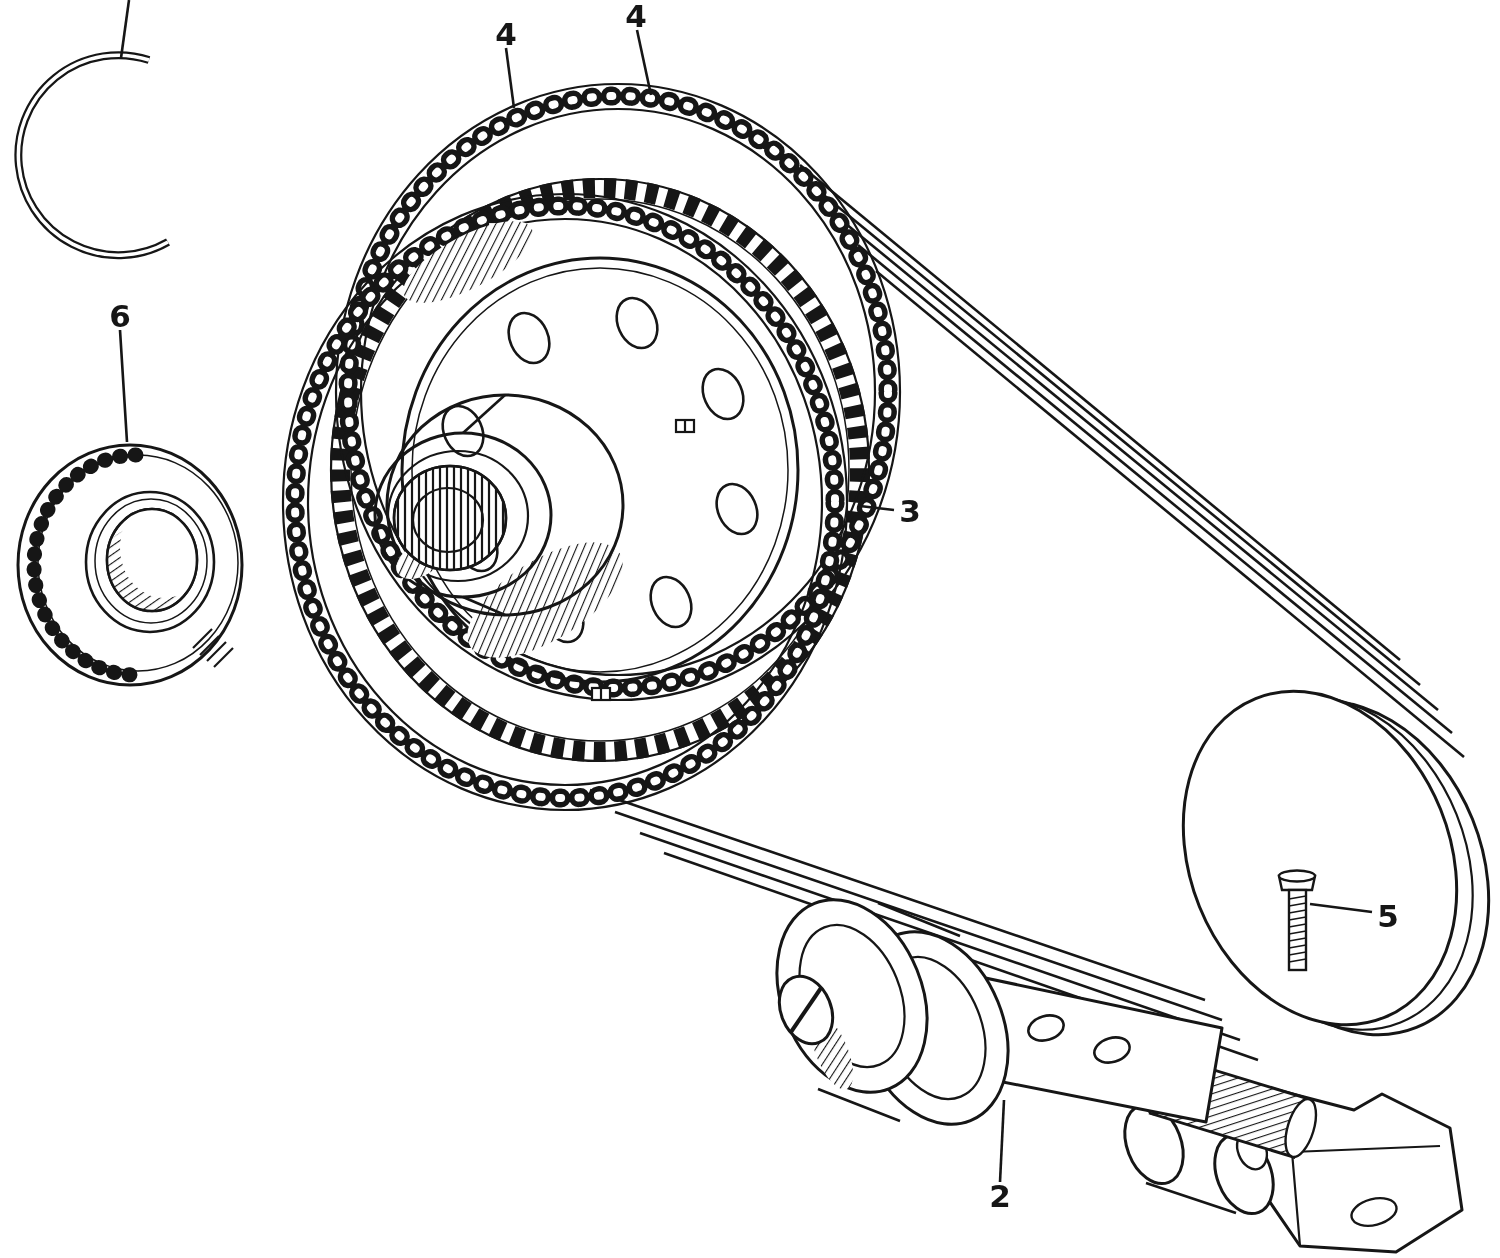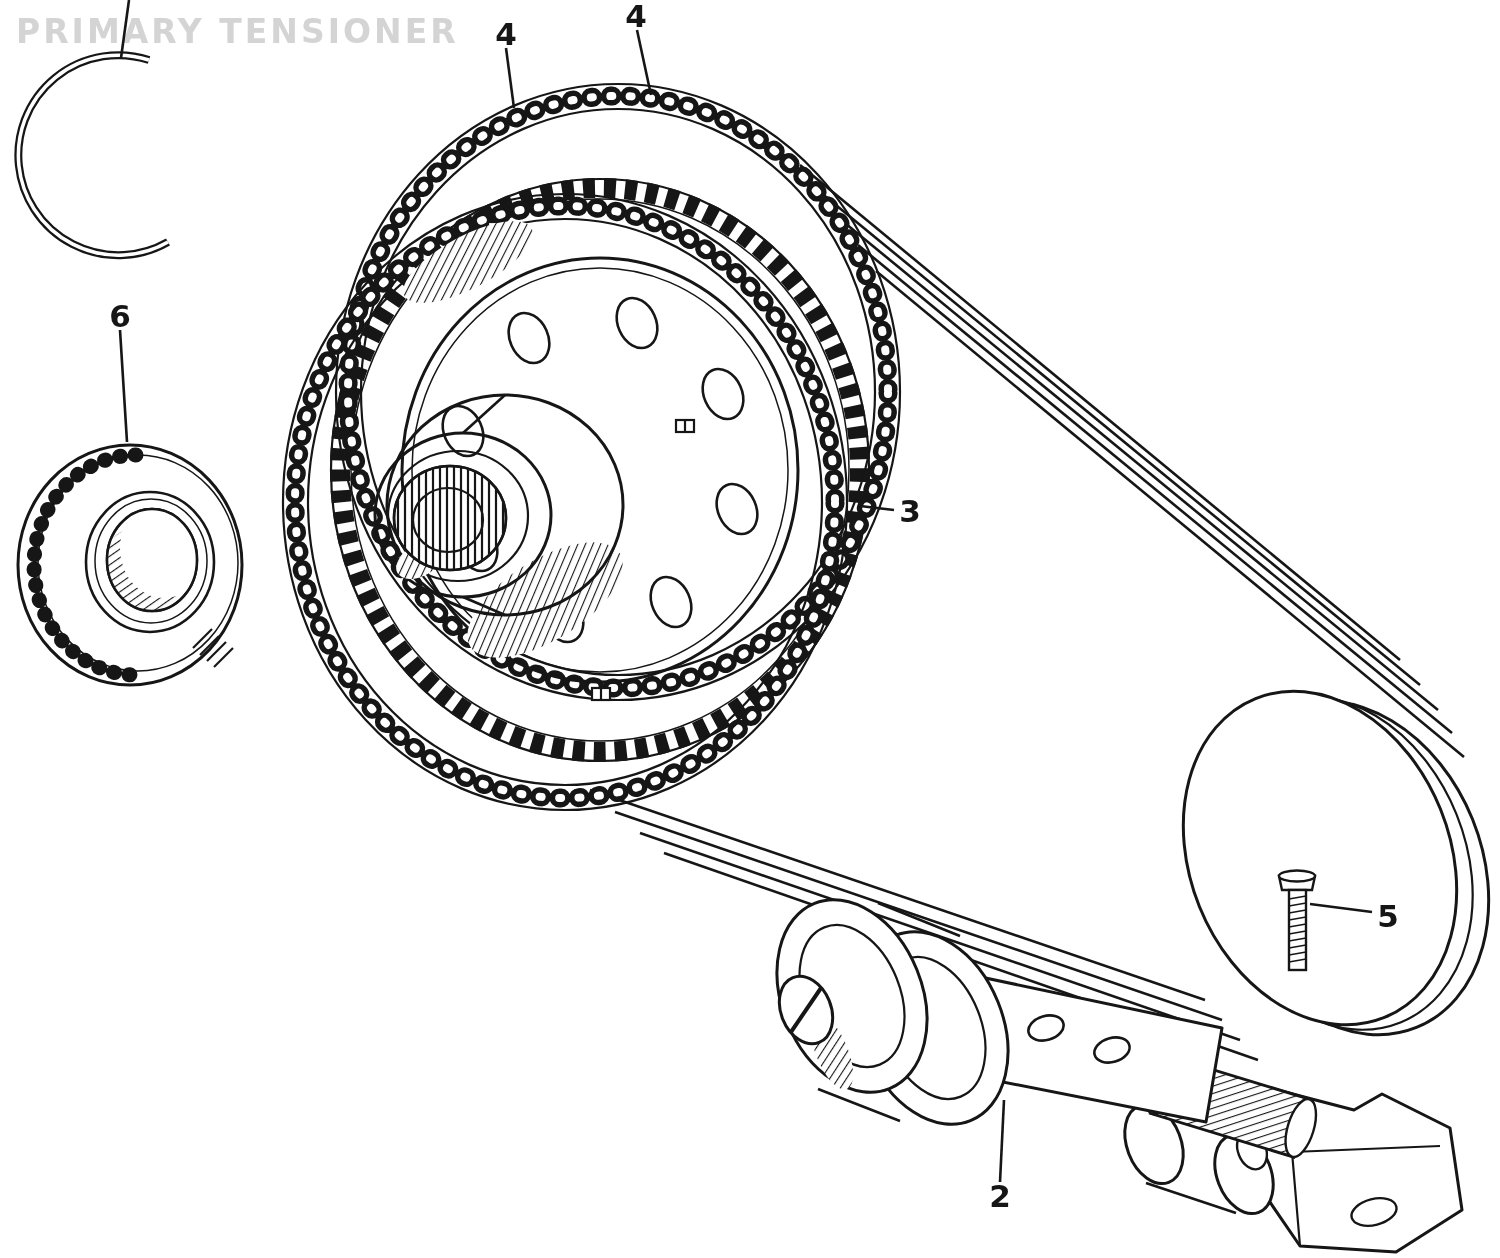--- a/index.html
+++ b/index.html
@@ -27,21 +27,20 @@
   .wdots{stroke:#ffffff;fill:none;stroke-linecap:round;}
   .teeth{stroke:#161616;fill:none;stroke-linecap:butt;}
   .hatchfill{fill:url(#hatch);stroke:none;}
   .leader{stroke:#161616;stroke-width:2.6;fill:none;}
 </style>
 </head>
 <body>
 
 <div class="stage">
 
-  <div class="watermark">PRIMARY TENSIONER</div>
 
   <svg class="artwork" width="1500" height="1258" viewBox="0 0 1500 1258">
     <defs>
       <pattern id="hatch" width="7" height="7" patternUnits="userSpaceOnUse" patternTransform="rotate(55)">
         <rect width="7" height="7" fill="#ffffff"></rect>
         <line x1="0" y1="0" x2="0" y2="7" stroke="#161616" stroke-width="2.2"></line>
       </pattern>
       <clipPath id="clip-hub-bore">
           <ellipse cx="450" cy="518" rx="56" ry="52"></ellipse>
         </clipPath>

